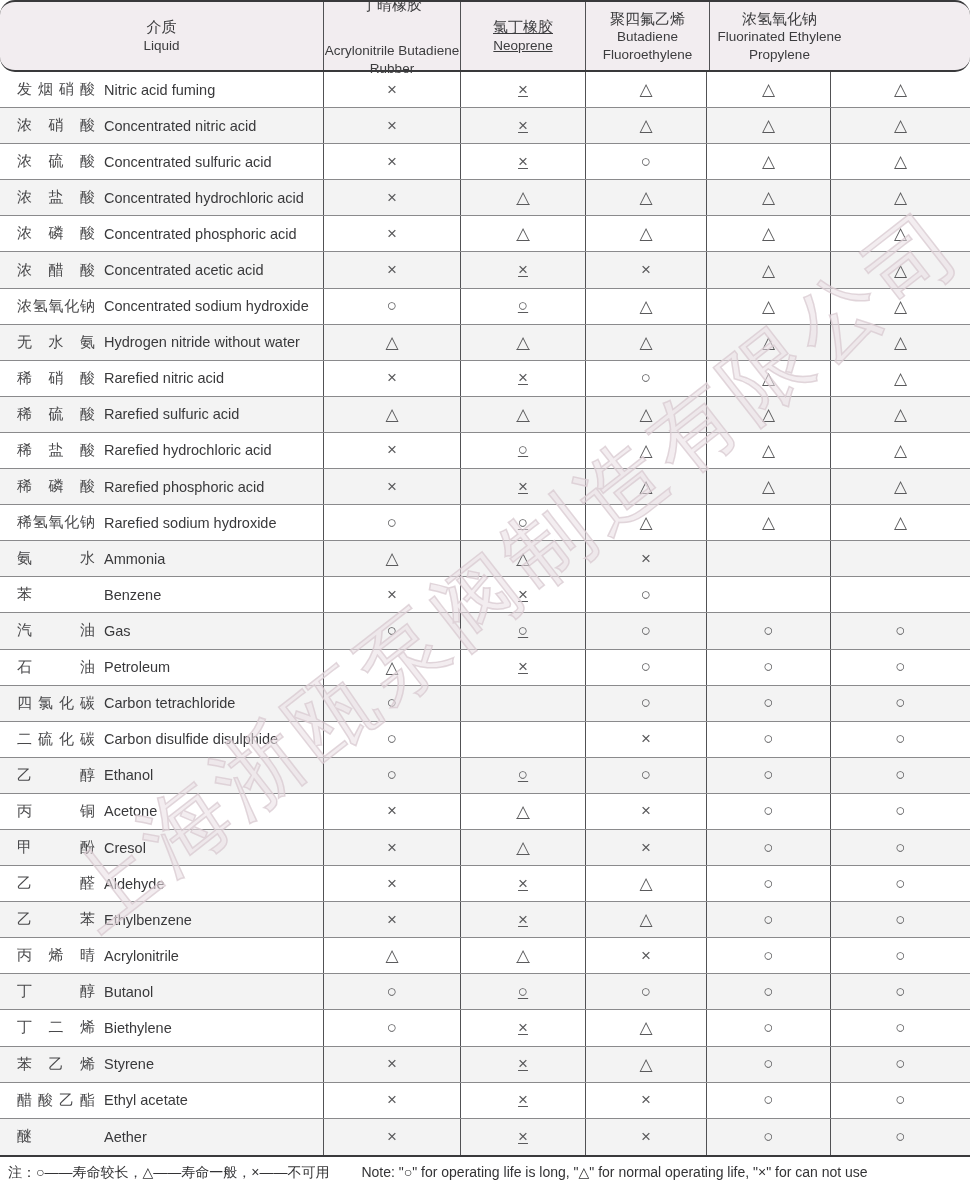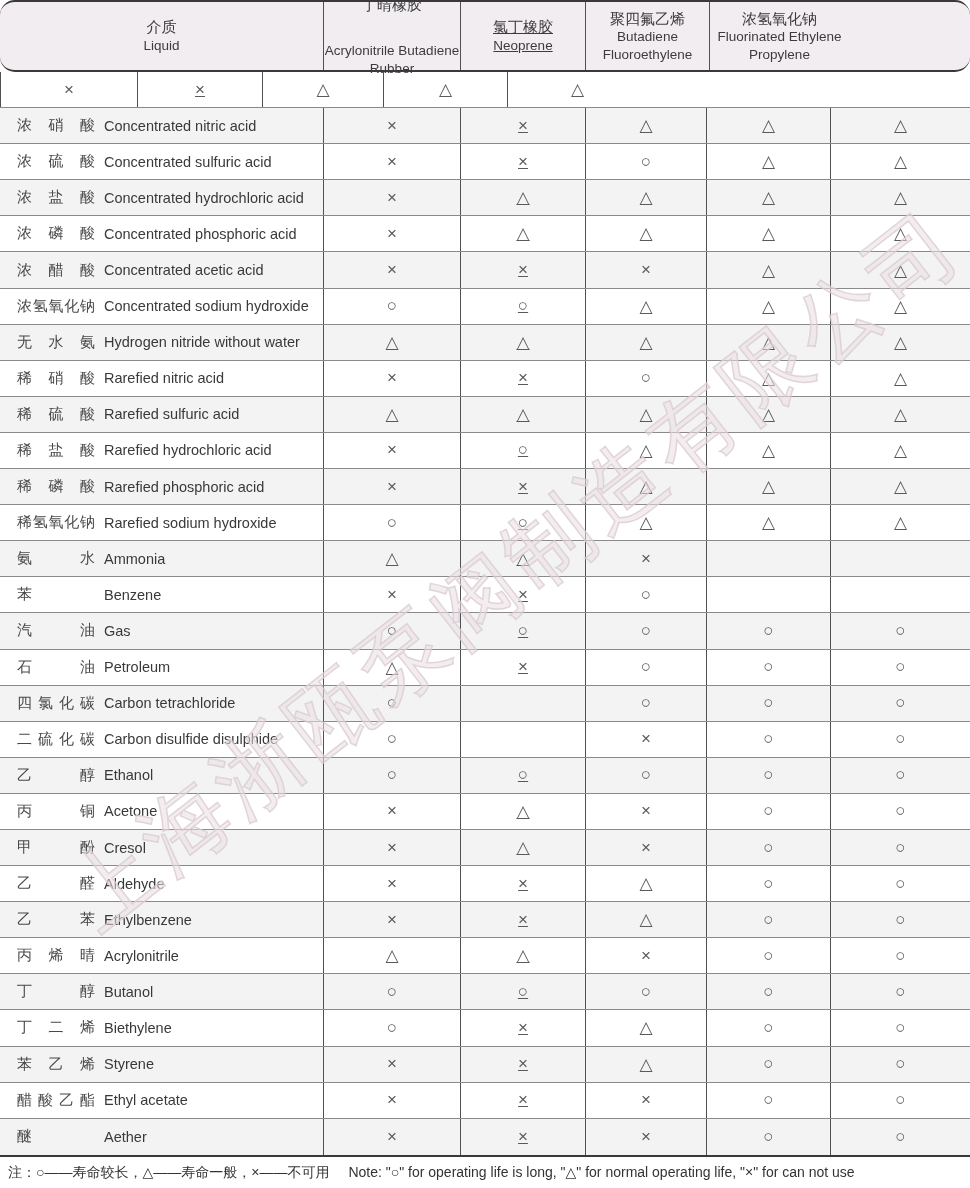--- a/index.html
+++ b/index.html
@@ -63,21 +63,21 @@
     margin-left:9px;font-size:14.5px;white-space:nowrap;color:#39393b;
   }
   .sym{
     display:flex;align-items:center;justify-content:center;
     font-size:17px;color:var(--sym-color);
   }
   .note{
     display:flex;align-items:flex-start;
     padding:7px 2px 0 8px;
     font-size:14px;color:#333335;
-    gap:19px;white-space:nowrap;
+    gap:32px;white-space:nowrap;
   }
   .watermark{
     position:absolute;
     left:-45px;top:512px;
     width:1120px;
     z-index:2;
     pointer-events:none;
     transform:rotate(-38deg);
     transform-origin:center center;
     font-size:86px;
@@ -111,20 +111,24 @@
       <span class="en-head">Butadiene Fluoroethylene</span>
     </div>
     <div class="cell c5 vline">
       <span class="zh-head">浓氢氧化钠</span>
       <span class="en-head">Fluorinated Ethylene Propylene</span>
     </div>
   </div>
 
   <div class="tbody" id="tbody">
   <div class="trow">
+    <div class="liquid-cell">
+      <span class="liquid-zh">发烟硝酸</span>
+      <span class="liquid-en">Nitric acid fuming</span>
+    </div>
     <div class="sym c1 vline">×</div>
     <div class="sym c2 vline">×</div>
     <div class="sym c3 vline">△</div>
     <div class="sym c4 vline">△</div>
     <div class="sym c5 vline">△</div>
   </div>
 
   <div class="trow">
     <div class="liquid-cell">
       <span class="liquid-zh">浓硝酸</span>

